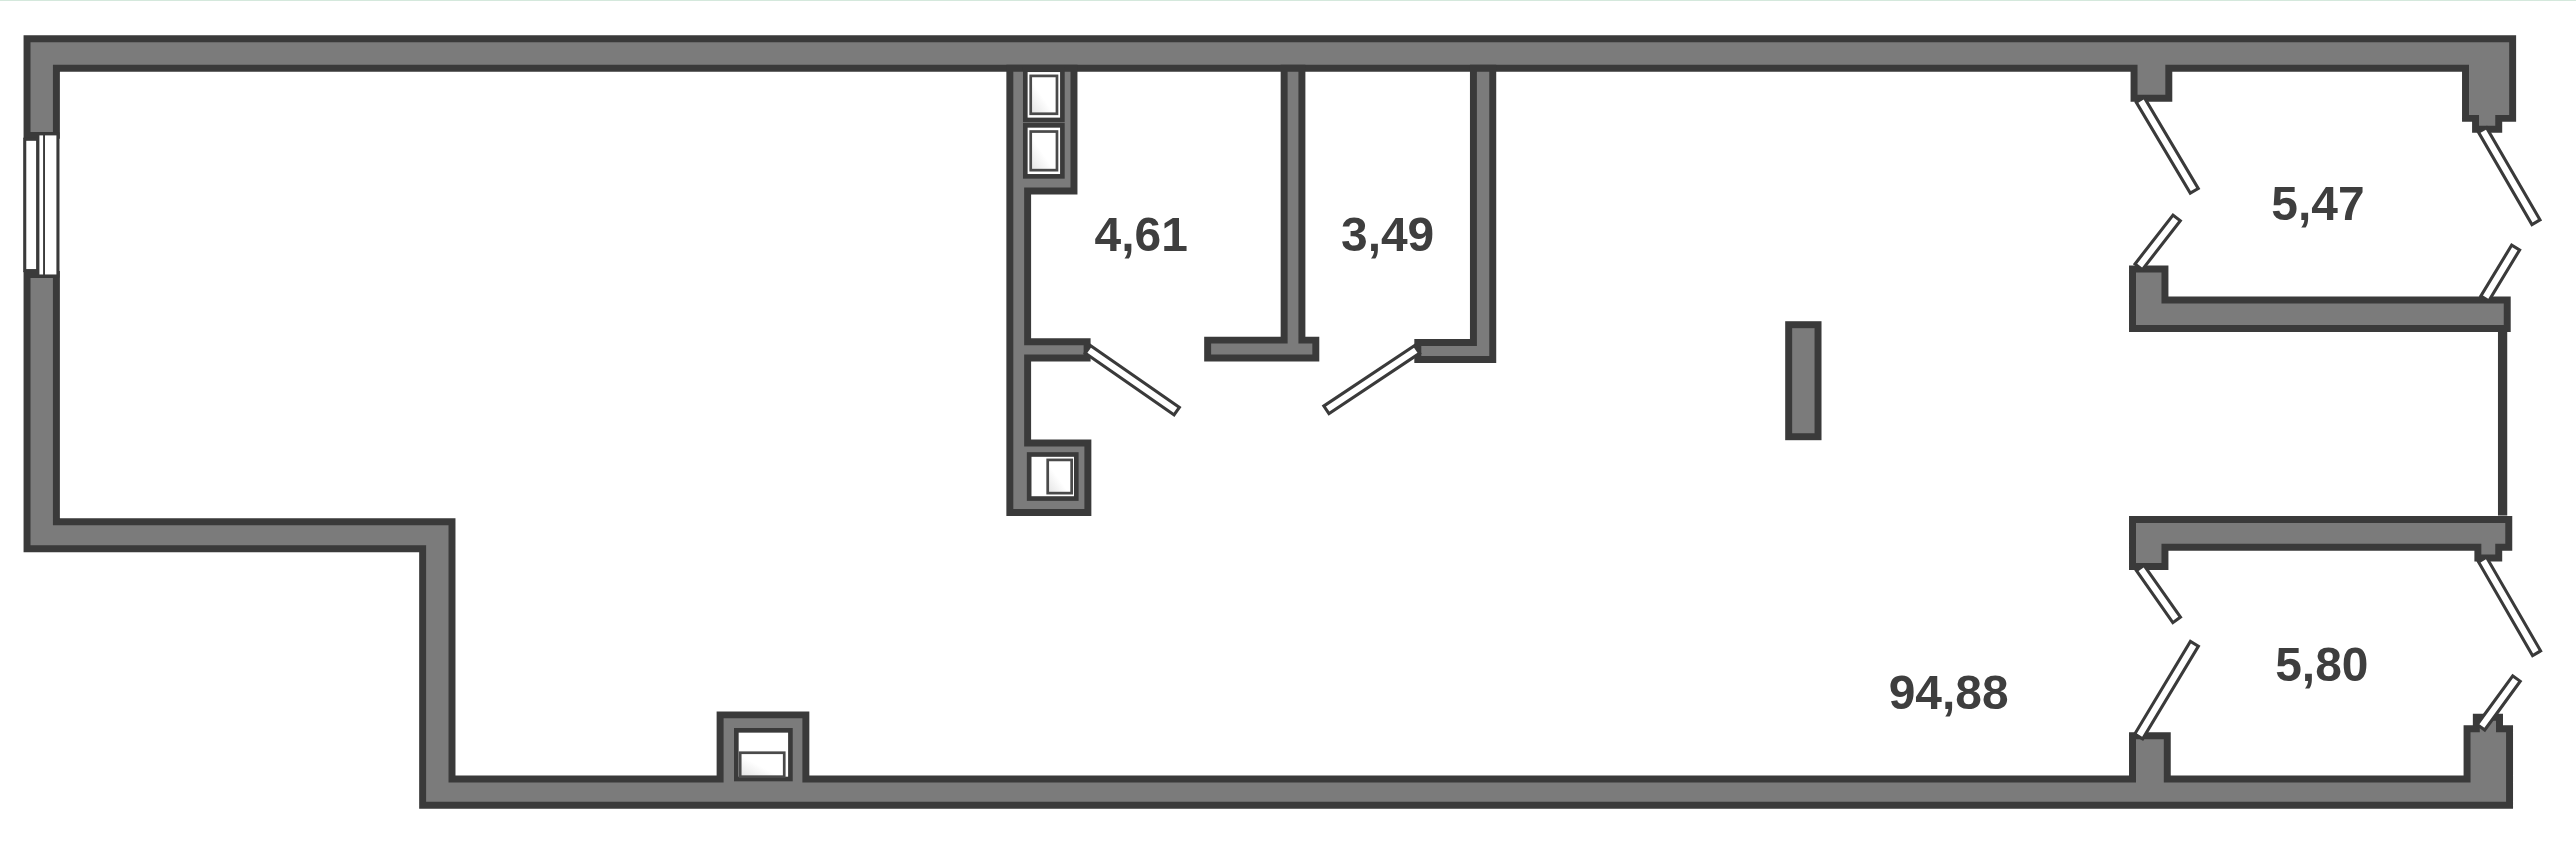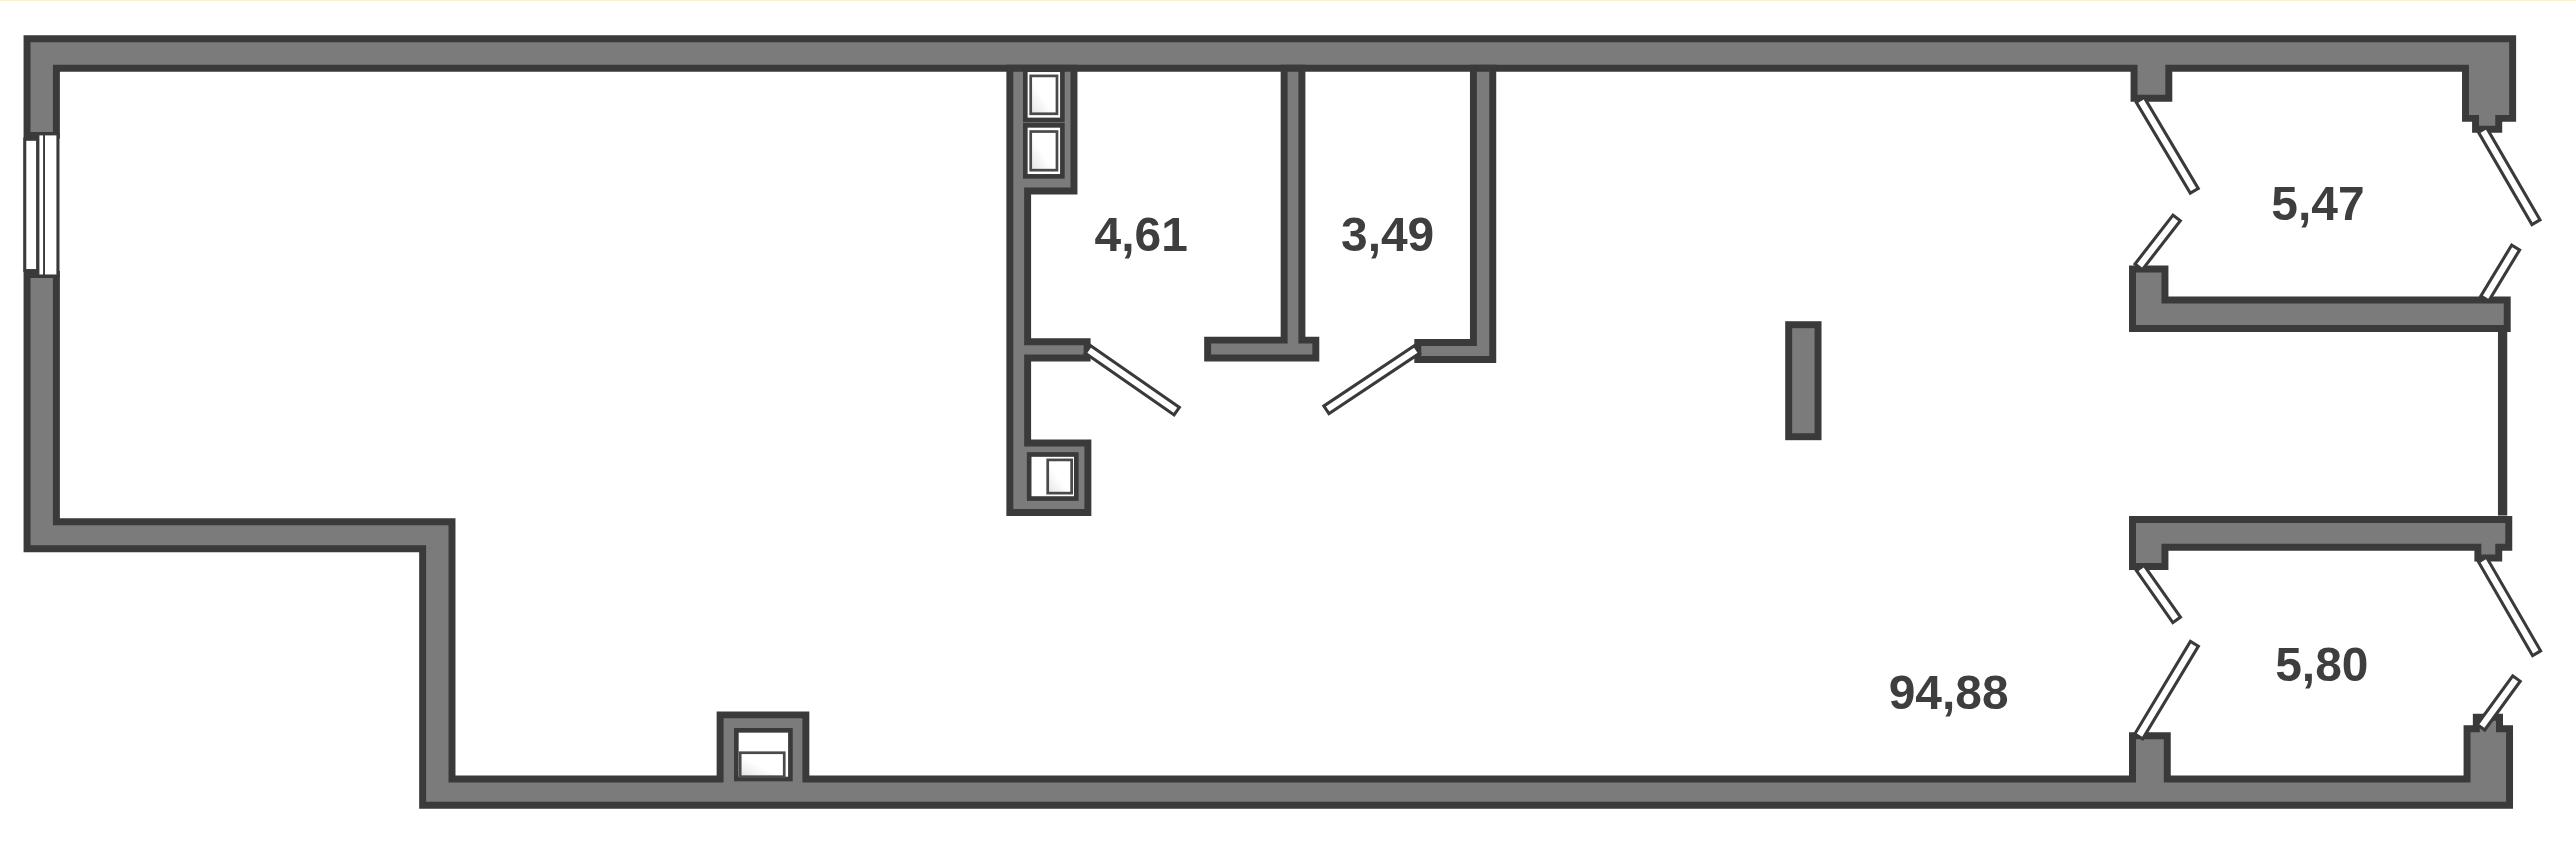--- a/index.html
+++ b/index.html
@@ -5,21 +5,21 @@
   html, body {
     margin: 0;
     padding: 0;
     background: #ffffff;
     font-family: "Liberation Sans", sans-serif;
   }
   .plan-wrap {
     width: 2576px;
     height: 858px;
     position: relative;
-    background: #eab308;
+    background: #15803d;
     overflow: hidden;
   }
   svg { display: block; }
   .wall {
     fill: #7B7B7B;
     stroke: #3A3A3A;
     stroke-width: 9;
     stroke-linejoin: miter;
   }
   .wall-solid-dark {

